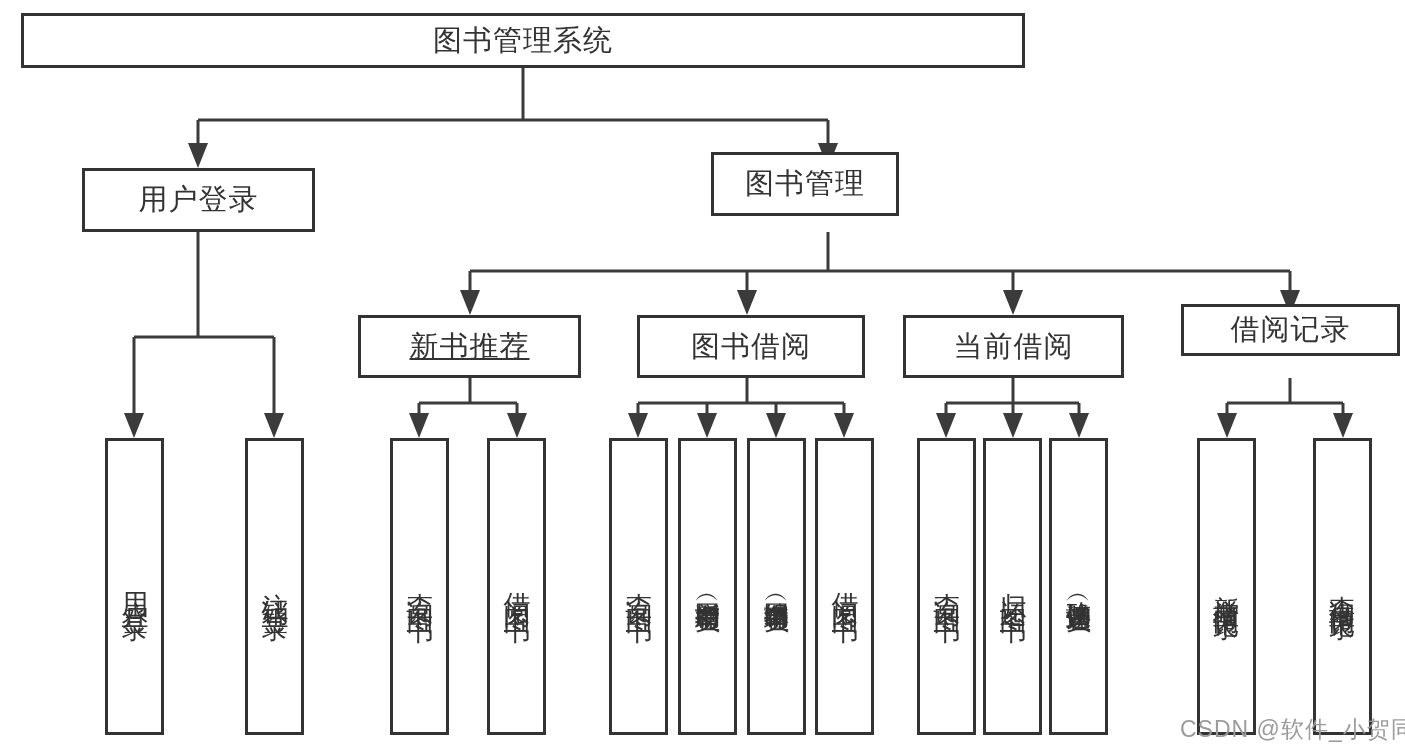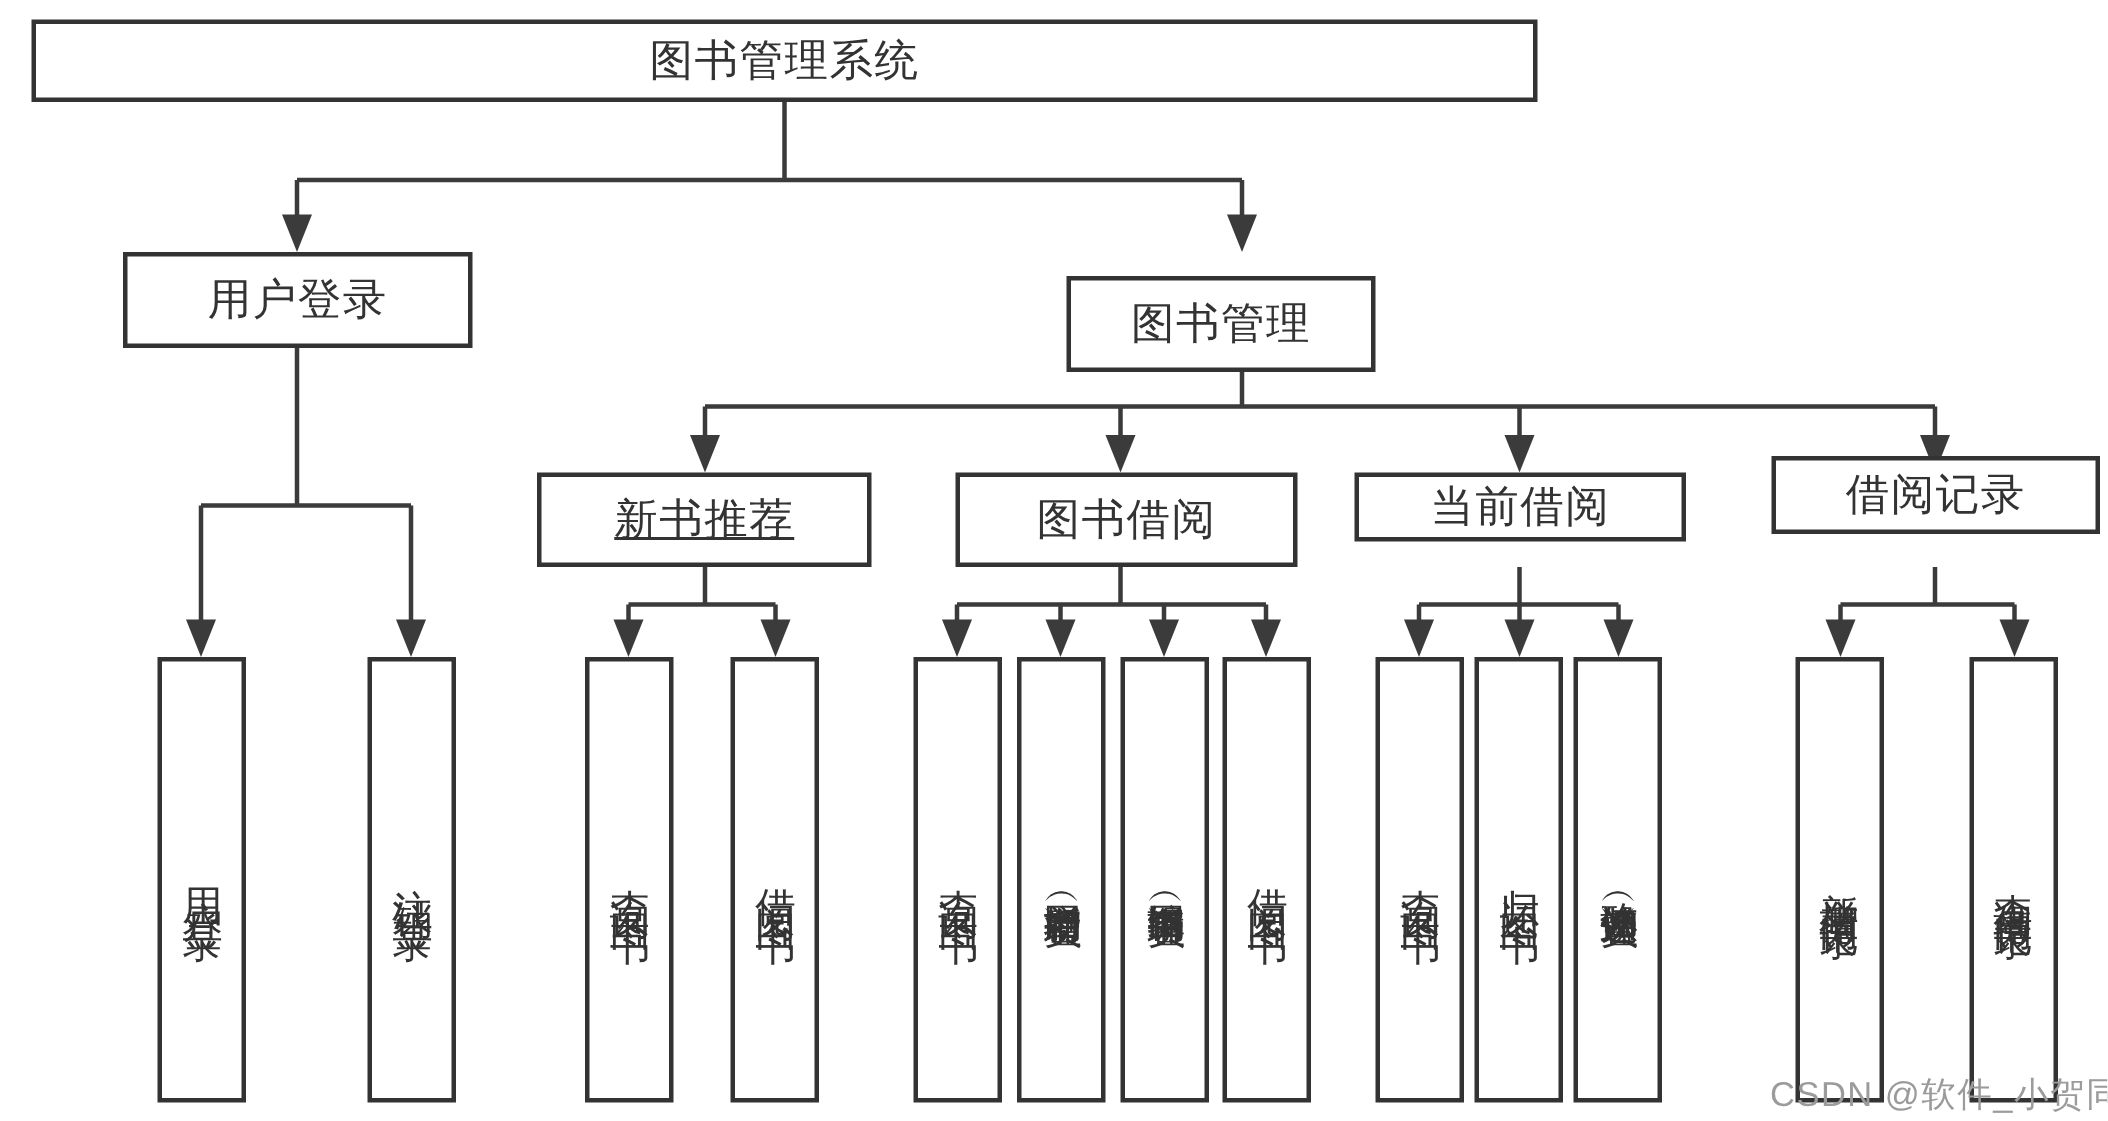--- a/index.html
+++ b/index.html
@@ -109,31 +109,31 @@
     </g>
   </svg>
 
   <div class="node hbox" style="left:21px; top:13px; width:1004px; height:55px;">
     <span>图书管理系统</span>
   </div>
 
   <div class="node hbox" style="left:82px; top:168px; width:233px; height:64px;">
     <span>用户登录</span>
   </div>
-  <div class="node hbox" style="left:711px; top:184px; width:206px; height:64px;">
+  <div class="node hbox" style="left:711px; top:152px; width:188px; height:64px;">
     <span>图书管理</span>
   </div>
 
   <div class="node hbox" style="left:358px; top:315px; width:223px; height:63px;text-decoration:underline;">
     <span>新书推荐</span>
   </div>
   <div class="node hbox" style="left:637px; top:315px; width:228px; height:63px;">
     <span>图书借阅</span>
   </div>
-  <div class="node hbox" style="left:903px; top:315px; width:221px; height:46px;">
+  <div class="node hbox" style="left:903px; top:315px; width:221px; height:63px;">
     <span>当前借阅</span>
   </div>
   <div class="node hbox" style="left:1181px; top:304px; width:219px; height:52px;">
     <span>借阅记录</span>
   </div>
 
   <div class="node vbox" style="left:105px;">
     <span>用户登录</span>
   </div>
   <div class="node vbox" style="left:245px;">

